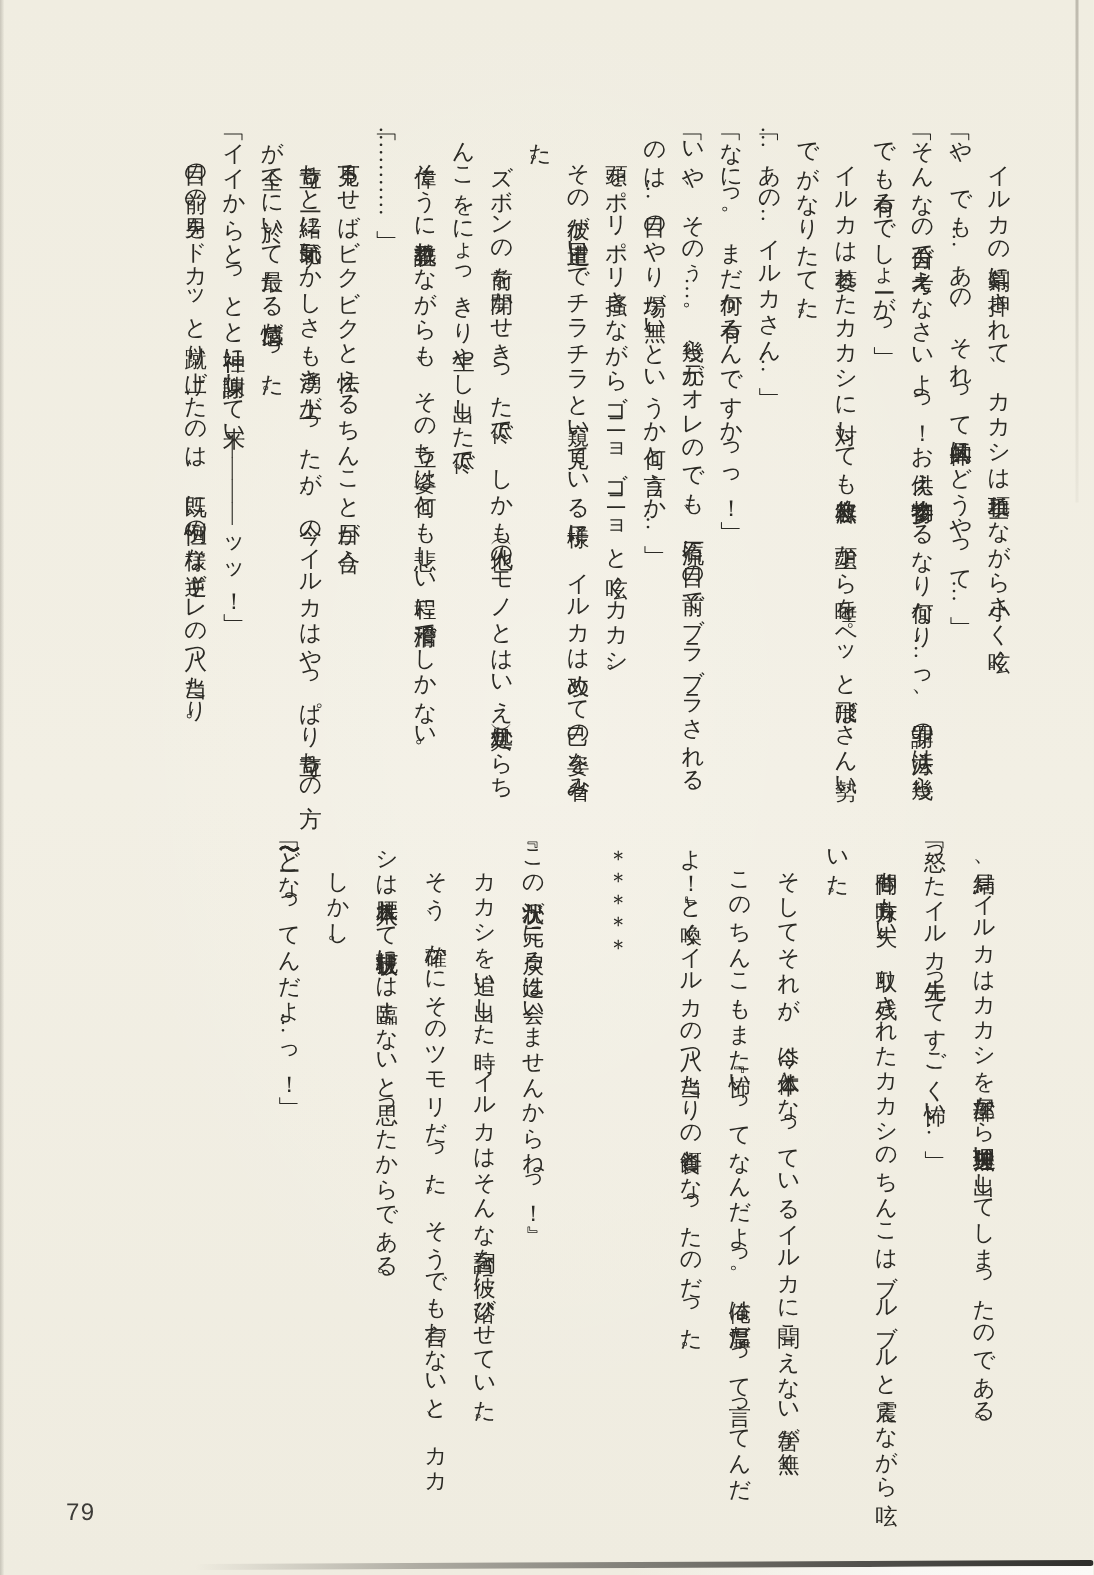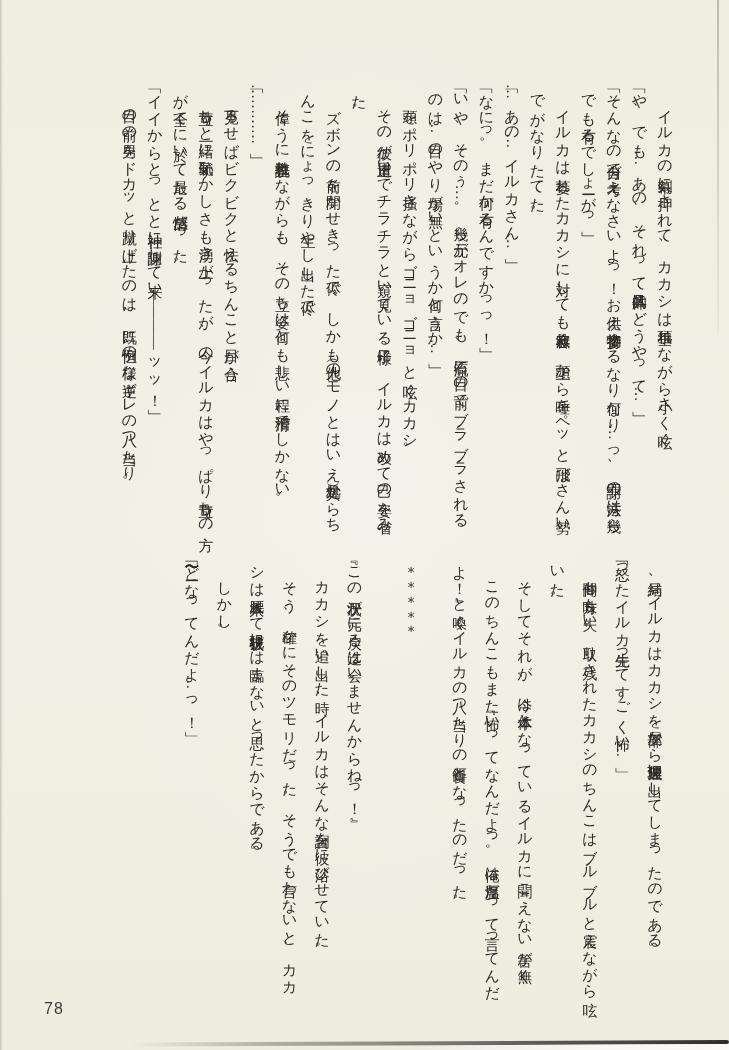--- a/index.html
+++ b/index.html
@@ -132,20 +132,20 @@
       <p class="indent ">そしてそれが、今は本体となっているイルカに聞こえない筈が無く。</p>
       <p class="indent ">このちんこもまた『怖いってなんだよっ。俺は温厚だって言ってんだよ！』と喚くイルカの八つ当たりの餌食となったのだった。</p>
       <p class="separator">＊＊＊＊＊</p>
       <p class="">『この状況が元に戻る迄は会いませんからねっ！』</p>
       <p class="indent ">カカシを追い出した時、イルカはそんな台詞を彼に浴びせていた。</p>
       <p class="indent ">そう、確かにそのツモリだった。そうでも言わないと、カカシは本腰入れて現状打破には臨まないと思ったからである。</p>
       <p class="indent ">しかし。</p>
       <p class="">「〜〜〜〜どーなってんだよ…っ！」</p>
     </div>
 
-  <div class="page-number">78</div>
+  <div class="page-number">79</div>
 
   <div class="edge-left"></div>
   <div class="edge-right-line"></div>
   <div class="edge-bottom-line"></div>
   <div class="edge-bottom-light"></div>
 
 </div>
 
 </body></html>

